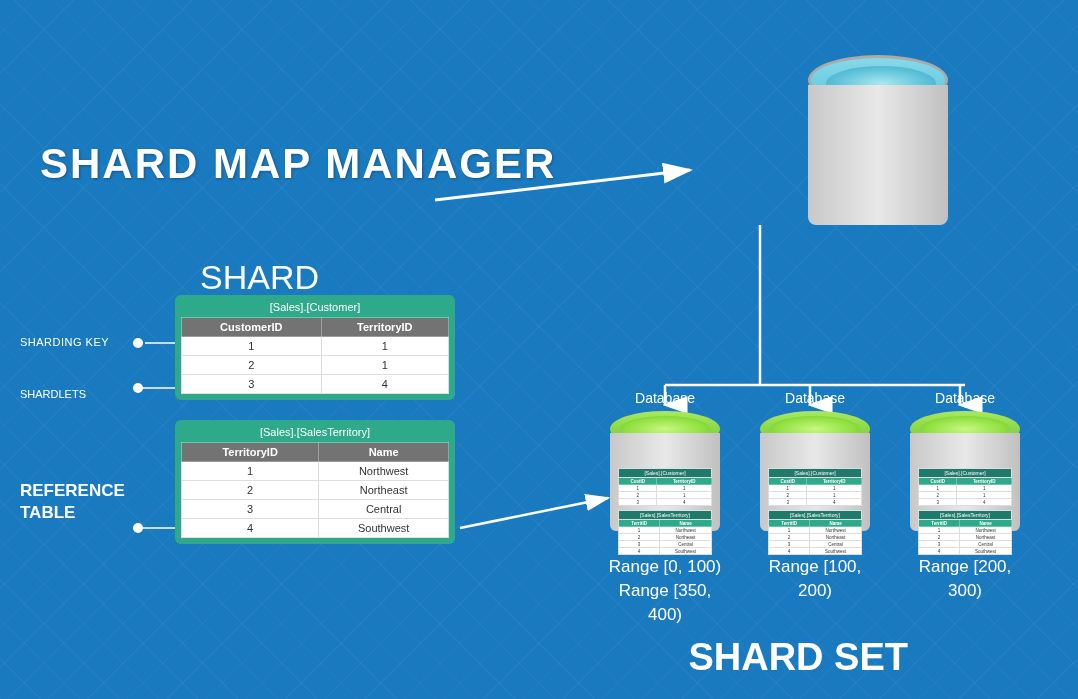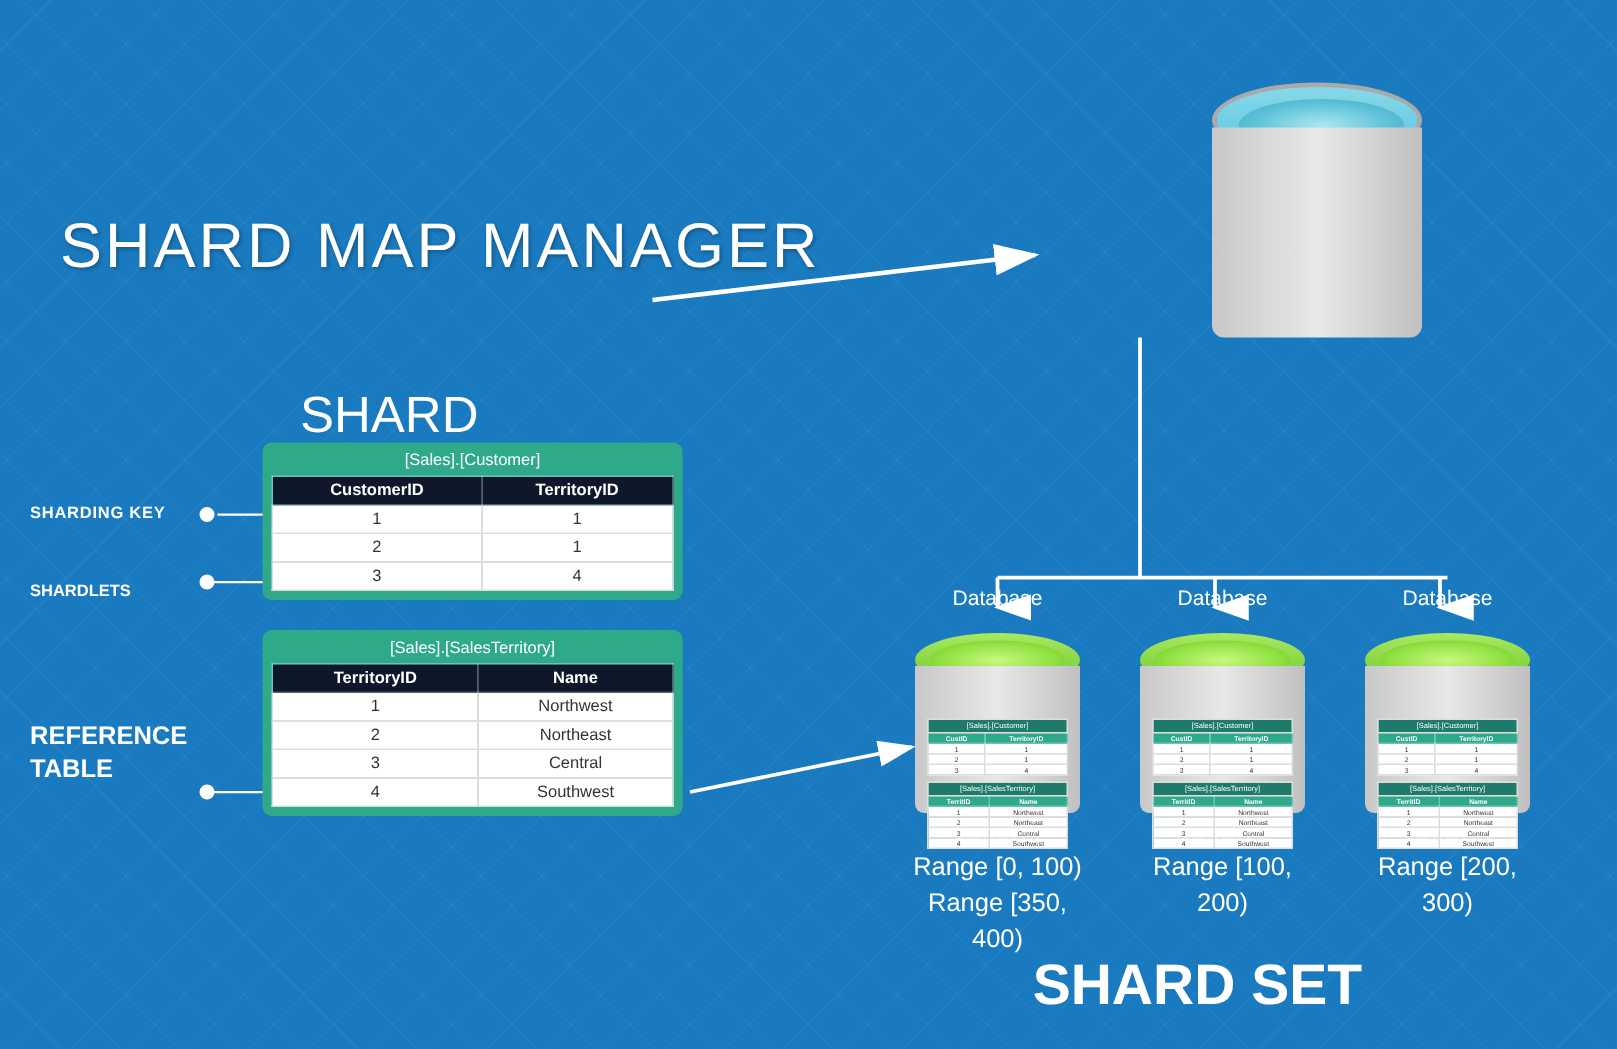--- a/index.html
+++ b/index.html
@@ -26,21 +26,21 @@
       position: relative;
       color: white;
     }
 
     
     .main-title {
       position: absolute;
       top: 140px;
       left: 40px;
       font-size: 42px;
-      font-weight: 400;
+      font-weight: 700;
       letter-spacing: 2px;
       color: white;
       text-shadow: 1px 1px 3px rgba(0,0,0,0.3);
     }
 
     
     .shard-label {
       position: absolute;
       top: 258px;
       left: 200px;
@@ -85,30 +85,30 @@
       background: radial-gradient(ellipse, #a8e8f0 0%, #5bc0d8 60%, #3aa8c0 100%);
       border-radius: 50%;
     }
 
     
     .label-sharding-key {
       position: absolute;
       top: 336px;
       left: 20px;
       font-size: 11px;
-      font-weight: 700;
+      font-weight: 400;
       color: white;
       letter-spacing: 0.5px;
     }
     .label-shardlets {
       position: absolute;
       top: 388px;
       left: 20px;
       font-size: 11px;
-      font-weight: 700;
+      font-weight: 400;
       color: white;
     }
     .label-reference {
       position: absolute;
       top: 480px;
       left: 20px;
       font-size: 17px;
       font-weight: 700;
       color: white;
       line-height: 1.3;
@@ -134,21 +134,21 @@
       font-size: 11px;
       color: white;
       margin-bottom: 4px;
     }
     .data-table {
       width: 100%;
       border-collapse: collapse;
       font-size: 11px;
     }
     .data-table th {
-      background: #0f172a;
+      background: #737373;
       color: white;
       padding: 3px 8px;
       text-align: center;
       border: 1px solid rgba(255,255,255,0.3);
     }
     .data-table td {
       background: white;
       color: #333;
       padding: 3px 8px;
       text-align: center;
@@ -258,21 +258,21 @@
     .shard-range {
       font-size: 17px;
       color: white;
       text-align: center;
       line-height: 1.4;
     }
 
     .database-label {
       font-size: 14px;
       color: white;
-      margin-bottom: 16px;
+      margin-bottom: 5px;
     }
 
     
     .shard-set-label {
       position: absolute;
       bottom: 20px;
       right: 170px;
       font-size: 38px;
       font-weight: 700;
       color: white;

